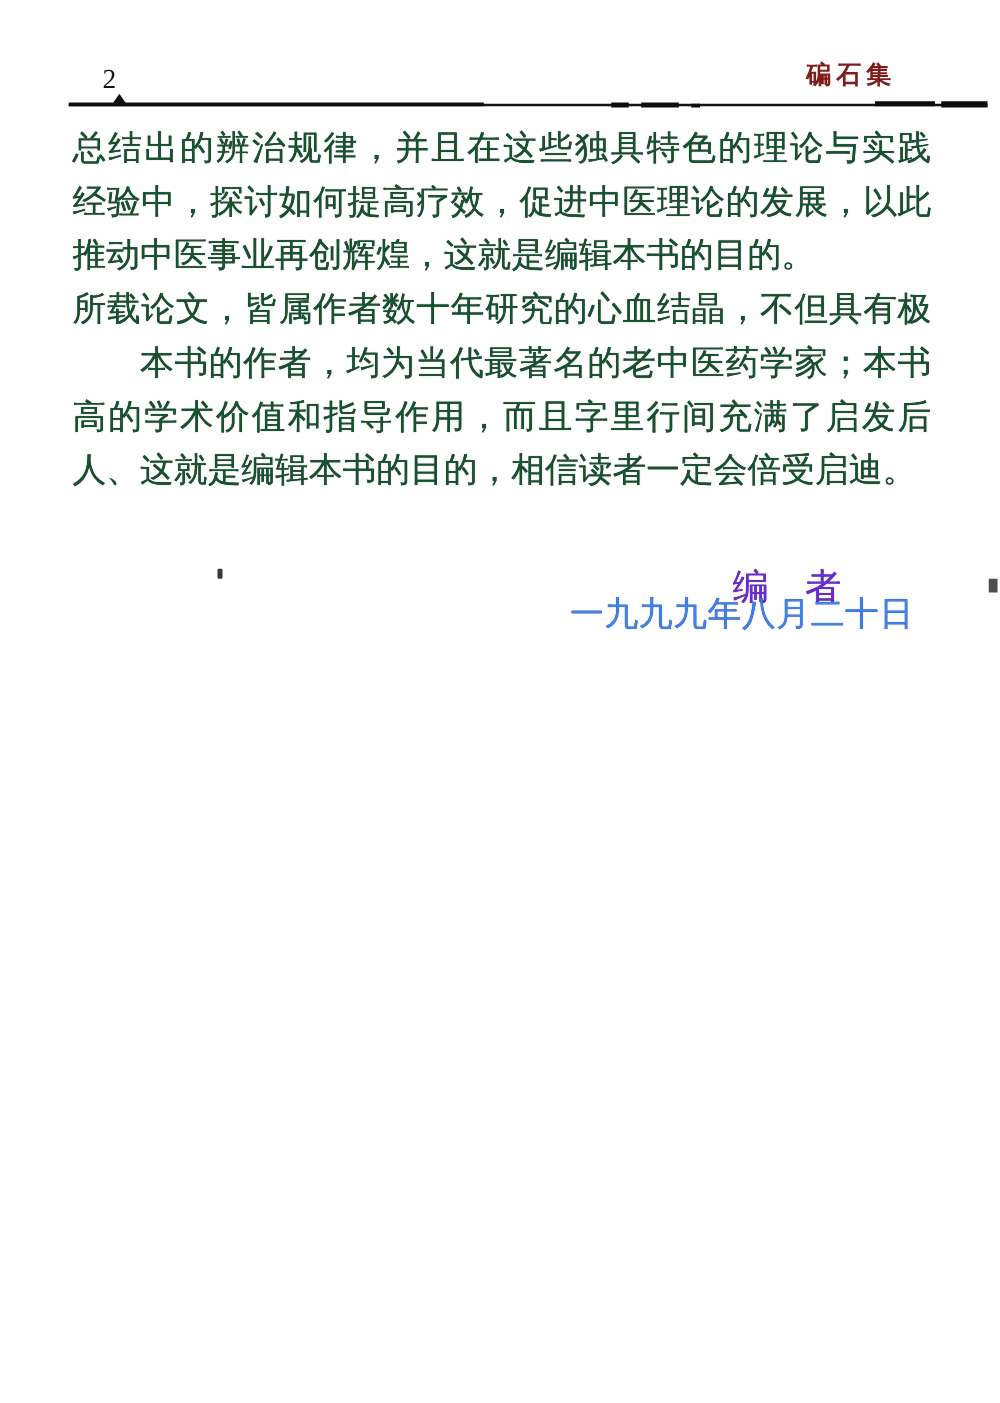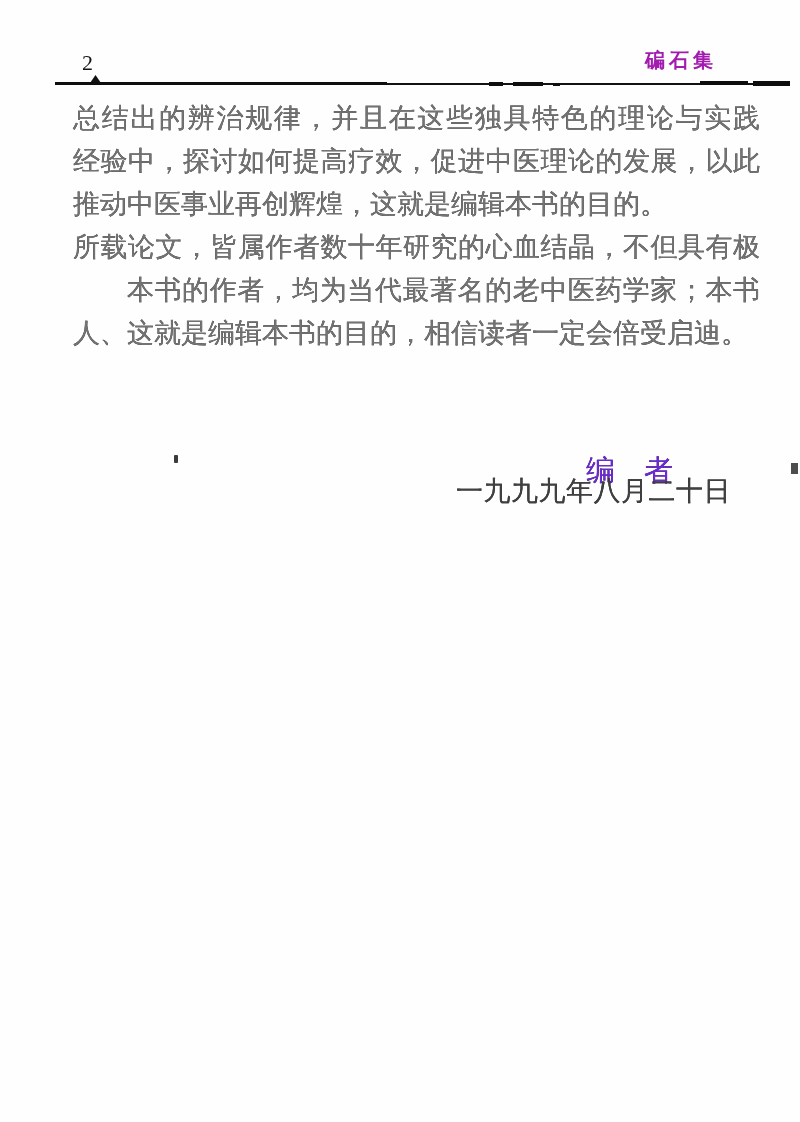--- a/index.html
+++ b/index.html
@@ -14,54 +14,54 @@
     overflow:hidden;
   }
   
   .page-number{
     position:absolute;left:82px;top:52px;
     font-size:22px;line-height:22px;color:#141414;
   }
   .running-head{
     position:absolute;left:645px;top:49px;
     font-size:20px;line-height:22px;letter-spacing:4px;
-    font-weight:700;color:#a21caf;
+    font-weight:700;color:#7f1d1d;
     filter:blur(0.4px);
   }
   .rule-base{position:absolute;left:55px;top:83px;width:735px;height:2px;background:#121212;}
   .rule-thick-left{position:absolute;left:55px;top:82px;width:332px;height:3px;background:#0e0e0e;}
   .rule-dash-a{position:absolute;left:489px;top:82px;width:14px;height:4px;background:#0e0e0e;}
   .rule-dash-b{position:absolute;left:513px;top:82px;width:30px;height:4px;background:#0e0e0e;}
   .rule-dash-c{position:absolute;left:553px;top:83px;width:7px;height:3px;background:#0e0e0e;}
   .rule-thick-r1{position:absolute;left:700px;top:81px;width:48px;height:4px;background:#0d0d0d;}
   .rule-thick-r2{position:absolute;left:753px;top:81px;width:37px;height:5px;background:#0d0d0d;}
   .smudge-under-2{
     position:absolute;left:90px;top:75px;width:11px;height:8px;background:#111;
     clip-path:polygon(50% 0,0 100%,100% 100%);
   }
   
   .body-text{
-    position:absolute;left:73px;top:97px;width:687px;
+    position:absolute;left:58px;top:97px;width:687px;
     font-size:27px;line-height:43px;
-    color:#737373;
+    color:#14532d;
     text-shadow:0 0 0.6px #1a1a1a;
   }
   .line{width:100%;}
   .line.j{text-align:justify;text-align-last:justify;text-justify:inter-character;}
   .line.indent{padding-left:54px;box-sizing:border-box;}
   
   .colophon-author{
     position:absolute;left:586px;top:433px;
     font-size:29px;line-height:32px;color:#6d28d9;
     text-shadow:0 0 0.6px #1a1a1a;
     margin-top:21px;
   }
   .colophon-date{
     position:absolute;left:456px;top:476px;
-    font-size:27px;line-height:30px;letter-spacing:0.5px;color:#404040;
+    font-size:27px;line-height:30px;letter-spacing:0.5px;color:#3b82f6;
     text-shadow:0 0 0.6px #1a1a1a;
   }
   
   .artifact-dot{position:absolute;left:174px;top:455px;width:4px;height:8px;background:#3a3a3a;border-radius:1px;}
   .artifact-edge{position:absolute;left:791px;top:463px;width:7px;height:11px;background:#4d4d4d;}
 </style>
 </head>
 <body>
 
 <div class="page">
@@ -76,20 +76,21 @@
   <div class="rule-dash-c"></div>
   <div class="rule-thick-r1"></div>
   <div class="rule-thick-r2"></div>
 
   <div class="body-text">
     <div class="line j">总结出的辨治规律，并且在这些独具特色的理论与实践</div>
     <div class="line j">经验中，探讨如何提高疗效，促进中医理论的发展，以此</div>
     <div class="line">推动中医事业再创辉煌，这就是编辑本书的目的。</div>
     <div class="line j">所载论文，皆属作者数十年研究的心血结晶，不但具有极</div>
     <div class="line j indent">本书的作者，均为当代最著名的老中医药学家；本书</div>
+    <div class="line j">高的学术价值和指导作用，而且字里行间充满了启发后</div>
     <div class="line">人、这就是编辑本书的目的，相信读者一定会倍受启迪。</div>
   </div>
 
   <div class="colophon-author">编　者</div>
   <div class="colophon-date">一九九九年八月二十日</div>
 
   <div class="artifact-dot"></div>
   <div class="artifact-edge"></div>
 
 </div>

